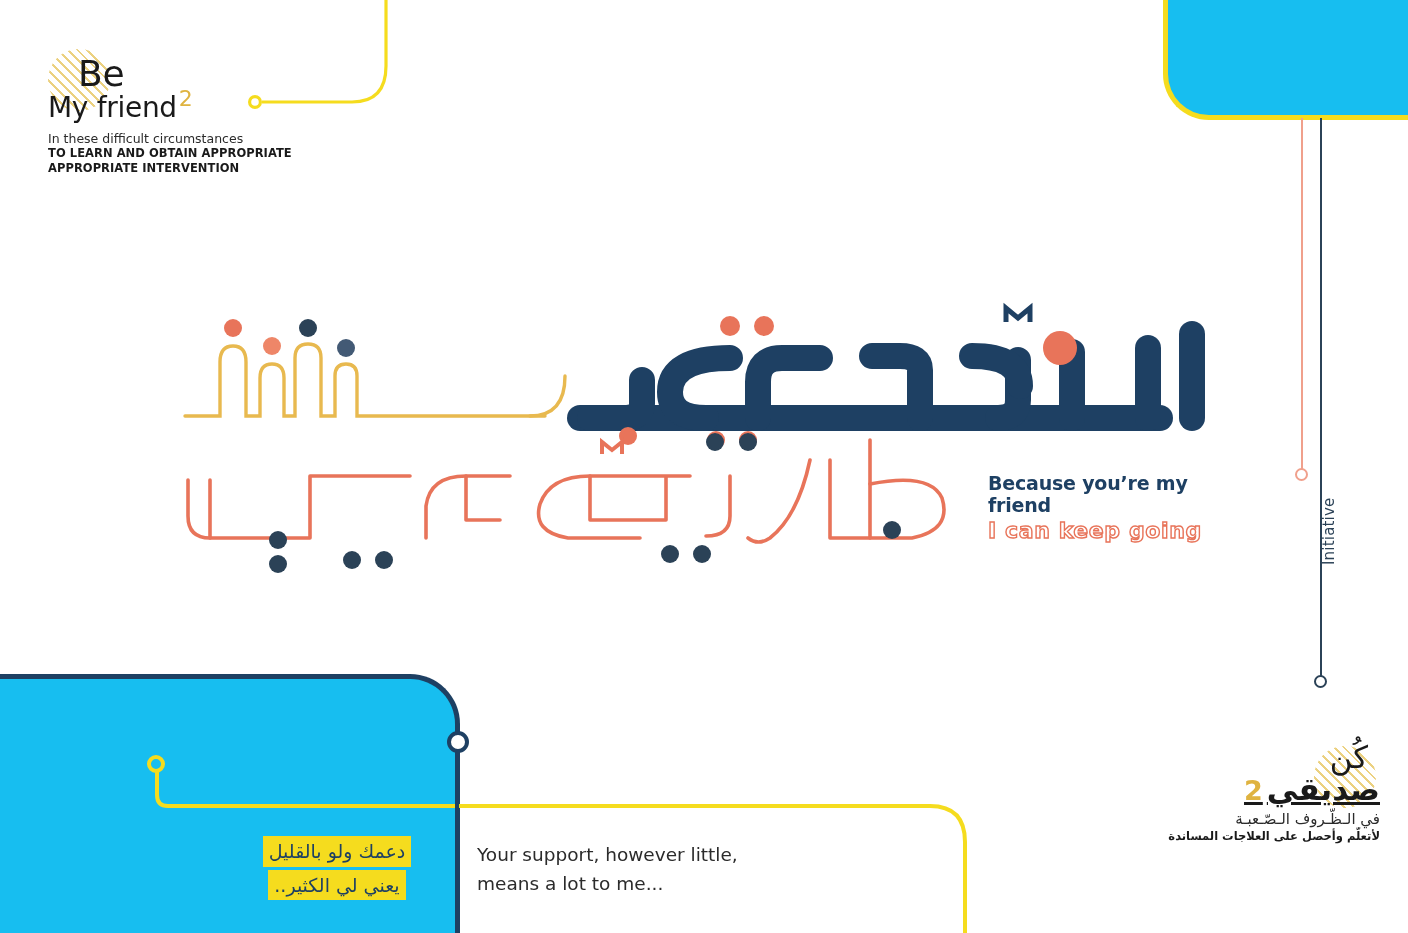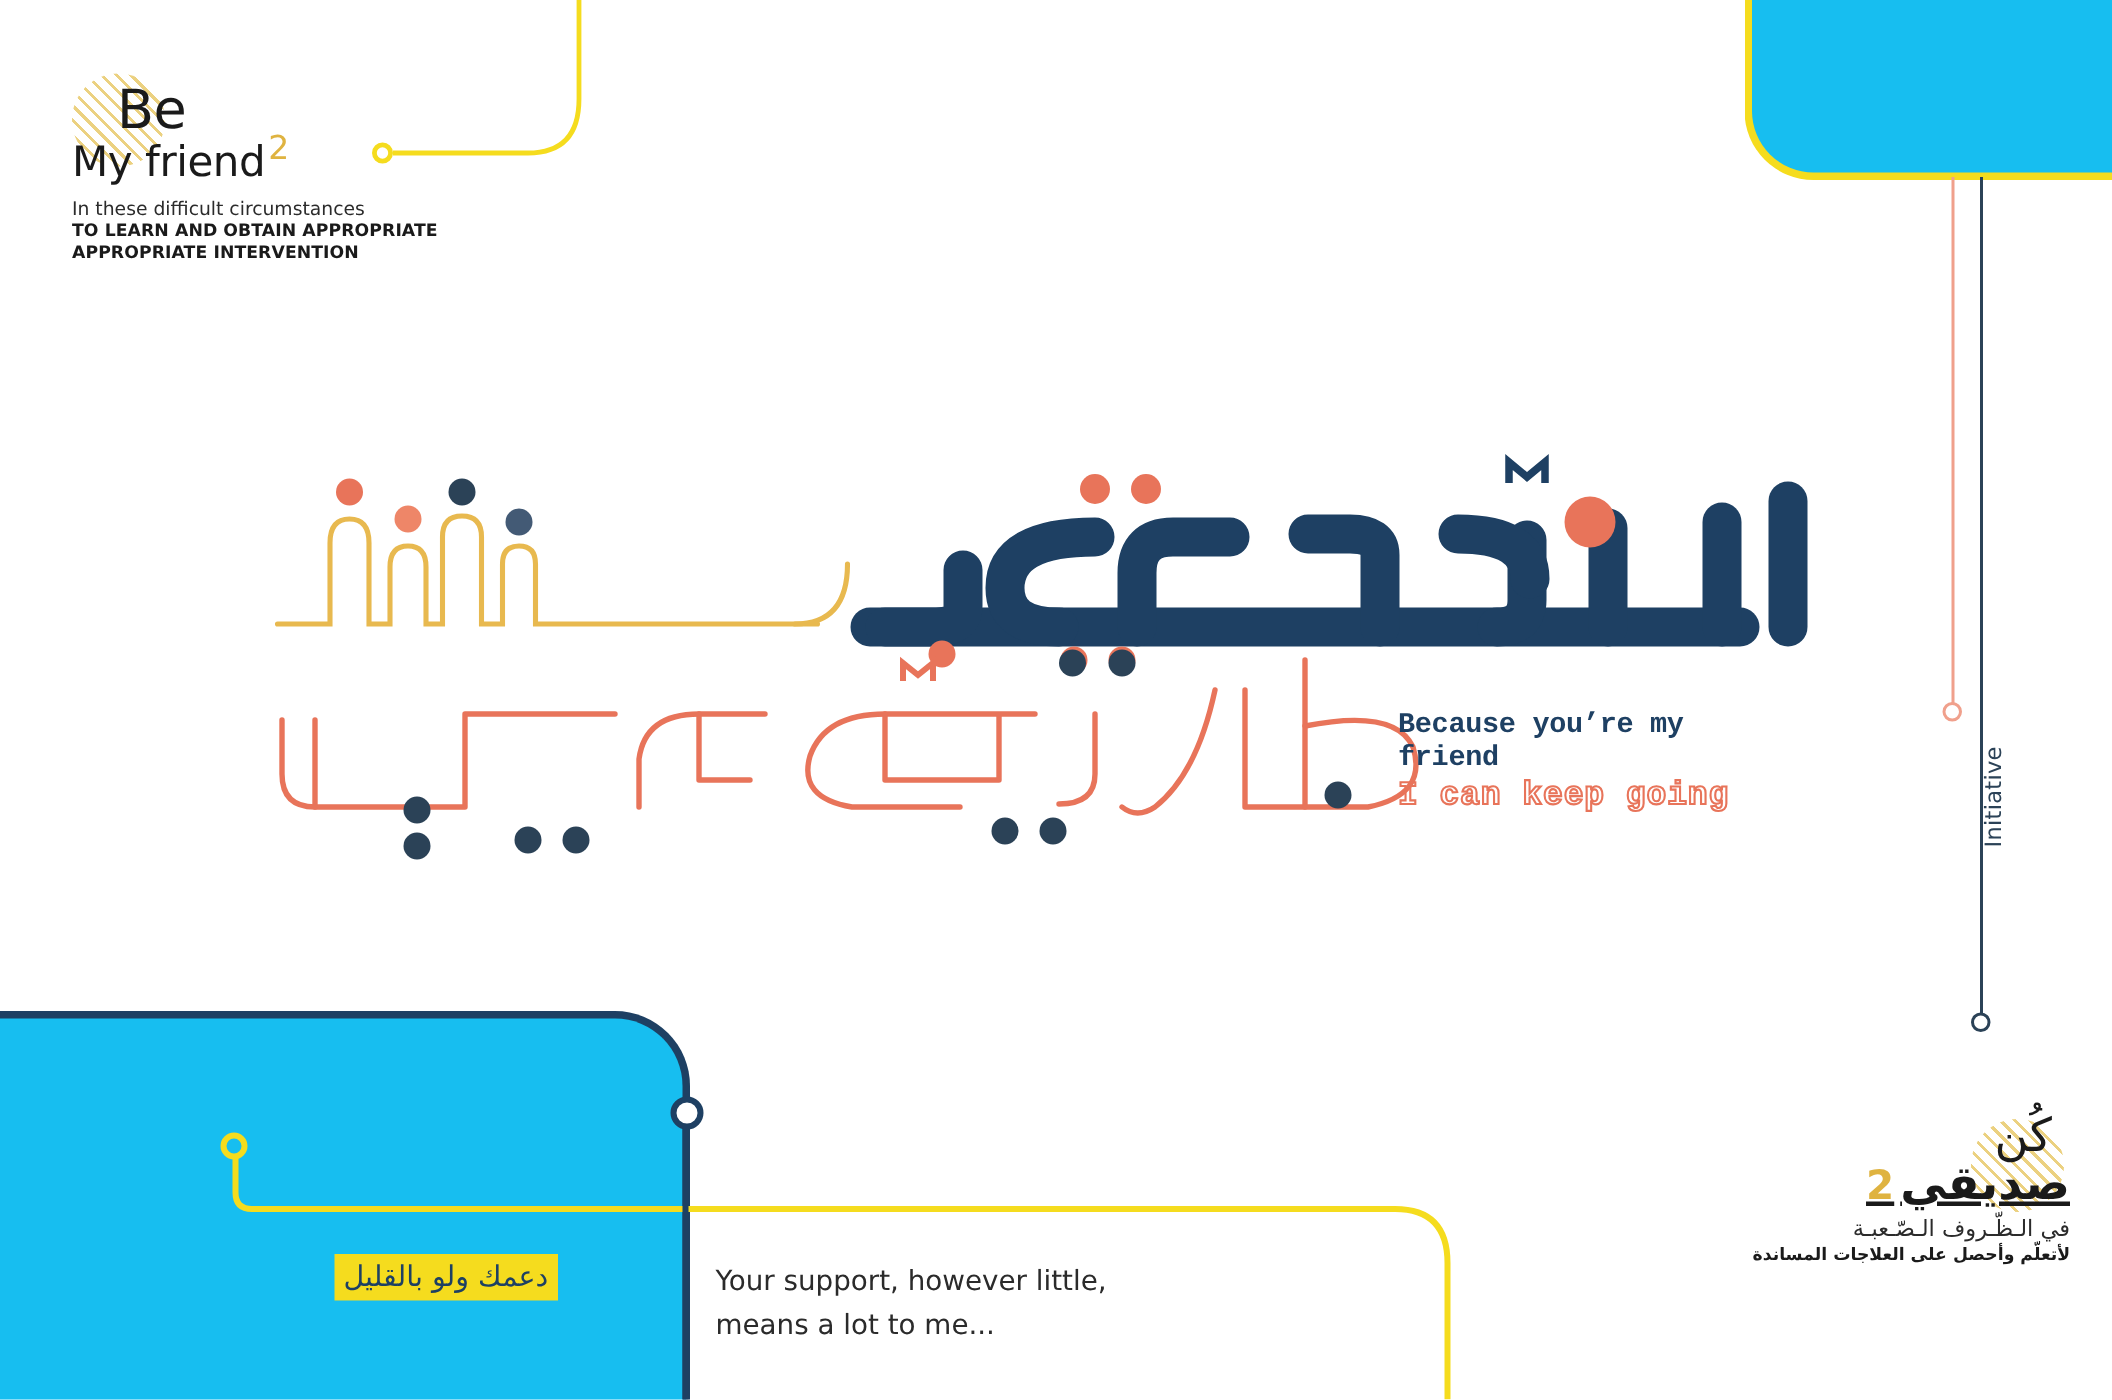--- a/index.html
+++ b/index.html
@@ -64,21 +64,21 @@
     font-size:22px; color:#DFB340; vertical-align:super; line-height:0;
     margin-left:2px;
   }
   .brand-sub1 { font-size:12.5px; color:#2B2B2B; margin-top:9px; line-height:1.22; }
   .brand-sub2 {
     font-size:11.5px; color:#1A1A1A; font-weight:bold;
     line-height:1.30; letter-spacing:.05px;
   }
 
   
-  .tag-en { position:absolute; left:932px; top:472px; width:240px;font-family:Liberation Mono, monospace; }
+  .tag-en { position:absolute; left:988px; top:472px; width:240px; }
   .tag-en-line1 { font-size:19px; font-weight:bold; color:#1E4063; letter-spacing:-.2px; }
   .tag-en-line2 {
     font-size:22px; font-weight:bold; letter-spacing:.6px; margin-top:2px;
     color:transparent;
     -webkit-text-stroke:1.4px #E8745A;
   }
 
   
   .year {
     position:absolute; left:195px; top:746px;
@@ -93,21 +93,21 @@
   
   .pin-navy-ring {
     position:absolute; left:447px; top:731px; width:22px; height:22px;
     border-radius:50%; border:4px solid #1E4063; background:#fff;
   }
   .pin-navy-stem {
     position:absolute; left:455px; top:752px; width:4px; height:181px; background:#1E4063;
   }
 
   
-  .ar-quote { position:absolute; left:223px; top:836px; width:228px; text-align:left; direction:rtl; }
+  .ar-quote { position:absolute; left:223px; top:836px; width:228px; text-align:center; direction:rtl; }
   .ar-quote span {
     display:inline-block; background:#F5DC1E; color:#1E4063;
     font-size:19px; padding:1px 6px; line-height:1.5;
   }
   .ar-quote .l2 { margin-top:3px; }
 
   
   .en-quote {
     position:absolute; left:477px; top:841px; width:320px;
     font-size:18.5px; color:#2B2B2B; line-height:1.55;
@@ -259,20 +259,21 @@
     <div class="tag-en-line1">Because you’re my friend</div>
     <div class="tag-en-line2">I can keep going</div>
   </div>
 
   <div class="year-dot"></div>
   <div class="pin-navy-ring"></div>
   <div class="pin-navy-stem"></div>
 
   <div class="ar-quote">
     <div><span class="l1">دعمك ولو بالقليل</span></div>
+    <div><span class="l2">يعني لي الكثير..</span></div>
   </div>
   <div class="en-quote">
     <div>Your support, however little,</div>
     <div>means a lot to me...</div>
   </div>
 
   <div class="brand-ar">
     <div class="brand-ar-hatch"></div>
     <div class="brand-ar-l1">كُن</div>
     <div class="brand-ar-l2"><span>صديقي</span><span class="two">2</span></div>

